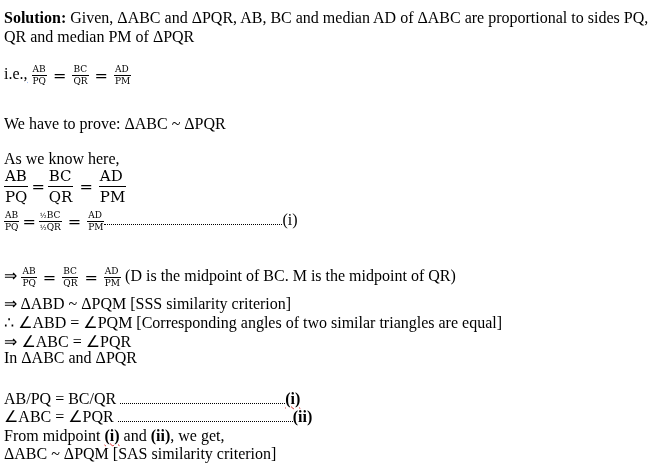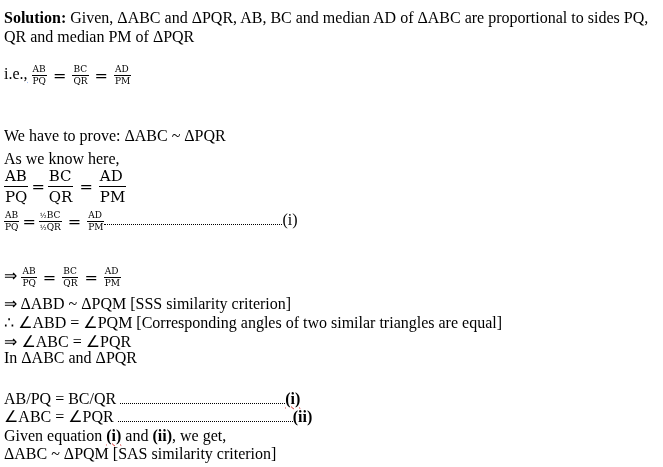--- a/index.html
+++ b/index.html
@@ -25,43 +25,44 @@
 <div class="ln" style="top:9px;">
   <b>Solution:</b><span> Given, ΔABC and ΔPQR, AB, BC and median AD of ΔABC are proportional to sides PQ,</span>
 </div>
 <div class="ln" style="top:28px;">QR and median PM of ΔPQR</div>
 
 <div class="ln" style="top:64px;">
   <span>i.e.</span><span class="squig">,</span>
   <span class="frac sm"><span class="n">AB</span><span class="d">PQ</span></span><span class="eq">=</span><span class="frac sm"><span class="n">BC</span><span class="d">QR</span></span><span class="eq">=</span><span class="frac sm"><span class="n">AD</span><span class="d">PM</span></span>
 </div>
 
-<div class="ln" style="top:115px;margin-top:12px;">We have to prove: ΔABC ~ ΔPQR</div>
+<div class="ln" style="top:115px;">We have to prove: ΔABC ~ ΔPQR</div>
 <div class="ln" style="top:150px;">As we know here,</div>
 
 <div class="ln" style="top:166px;">
   <span class="frac lg"><span class="n">AB</span><span class="d">PQ</span></span><span class="eq" style="margin:0 3px">=</span><span class="frac lg"><span class="n">BC</span><span class="d">QR</span></span><span class="eq">=</span><span class="frac lg"><span class="n">AD</span><span class="d">PM</span></span>
 </div>
 
 <div class="ln" style="top:210px;">
   <span class="frac sm"><span class="n">AB</span><span class="d">PQ</span></span><span class="eq" style="margin:0 3px">=</span><span class="frac sm"><span class="n"><span class="half">½</span><span>BC</span></span><span class="d"><span class="half">½</span><span>QR</span></span></span><span class="eq">=</span><span class="frac sm"><span class="n">AD</span><span class="d">PM</span></span><span class="dots" style="width:178px;"></span><span>(i)</span>
 </div>
 
 <div class="ln" style="top:266px;">
   <span>⇒</span>
   <span class="frac sm"><span class="n">AB</span><span class="d">PQ</span></span><span class="eq">=</span><span class="frac sm"><span class="n">BC</span><span class="d">QR</span></span><span class="eq">=</span><span class="frac sm"><span class="n">AD</span><span class="d">PM</span></span>
+  <span>(D is the midpoint of BC. M is the midpoint of QR)</span>
 </div>
 
 <div class="ln" style="top:295px;">⇒ ΔABD ~ ΔPQM [SSS similarity criterion]</div>
 <div class="ln" style="top:314px;">∴ ∠ABD = ∠PQM [Corresponding angles of two similar triangles are equal]</div>
 <div class="ln" style="top:333px;">⇒ ∠ABC = ∠PQR</div>
 
 <div class="ln" style="top:349px;font-family:Liberation Serif, serif;">In ΔABC and ΔPQR</div>
 <div class="ln" style="top:390px;">
   <span>AB/PQ = BC/QR </span><span class="dots" style="width:165px;"></span><b class="squigr">(i)</b>
 </div>
 <div class="ln" style="top:408px;text-align:center;">
   <span>∠ABC = ∠PQR </span><span class="dots" style="width:175px;"></span><b>(ii)</b>
 </div>
 <div class="ln" style="top:427px;">
-  <span>Given equation </span><b class="squigr">(i)</b><span> and </span><b>(ii)</b><span>, we get,</span>
+  <span>From midpoint </span><b class="squigr">(i)</b><span> and </span><b>(ii)</b><span>, we get,</span>
 </div>
 <div class="ln" style="top:445px;">ΔABC ~ ΔPQM [SAS similarity criterion]</div>
 
 </body></html>

